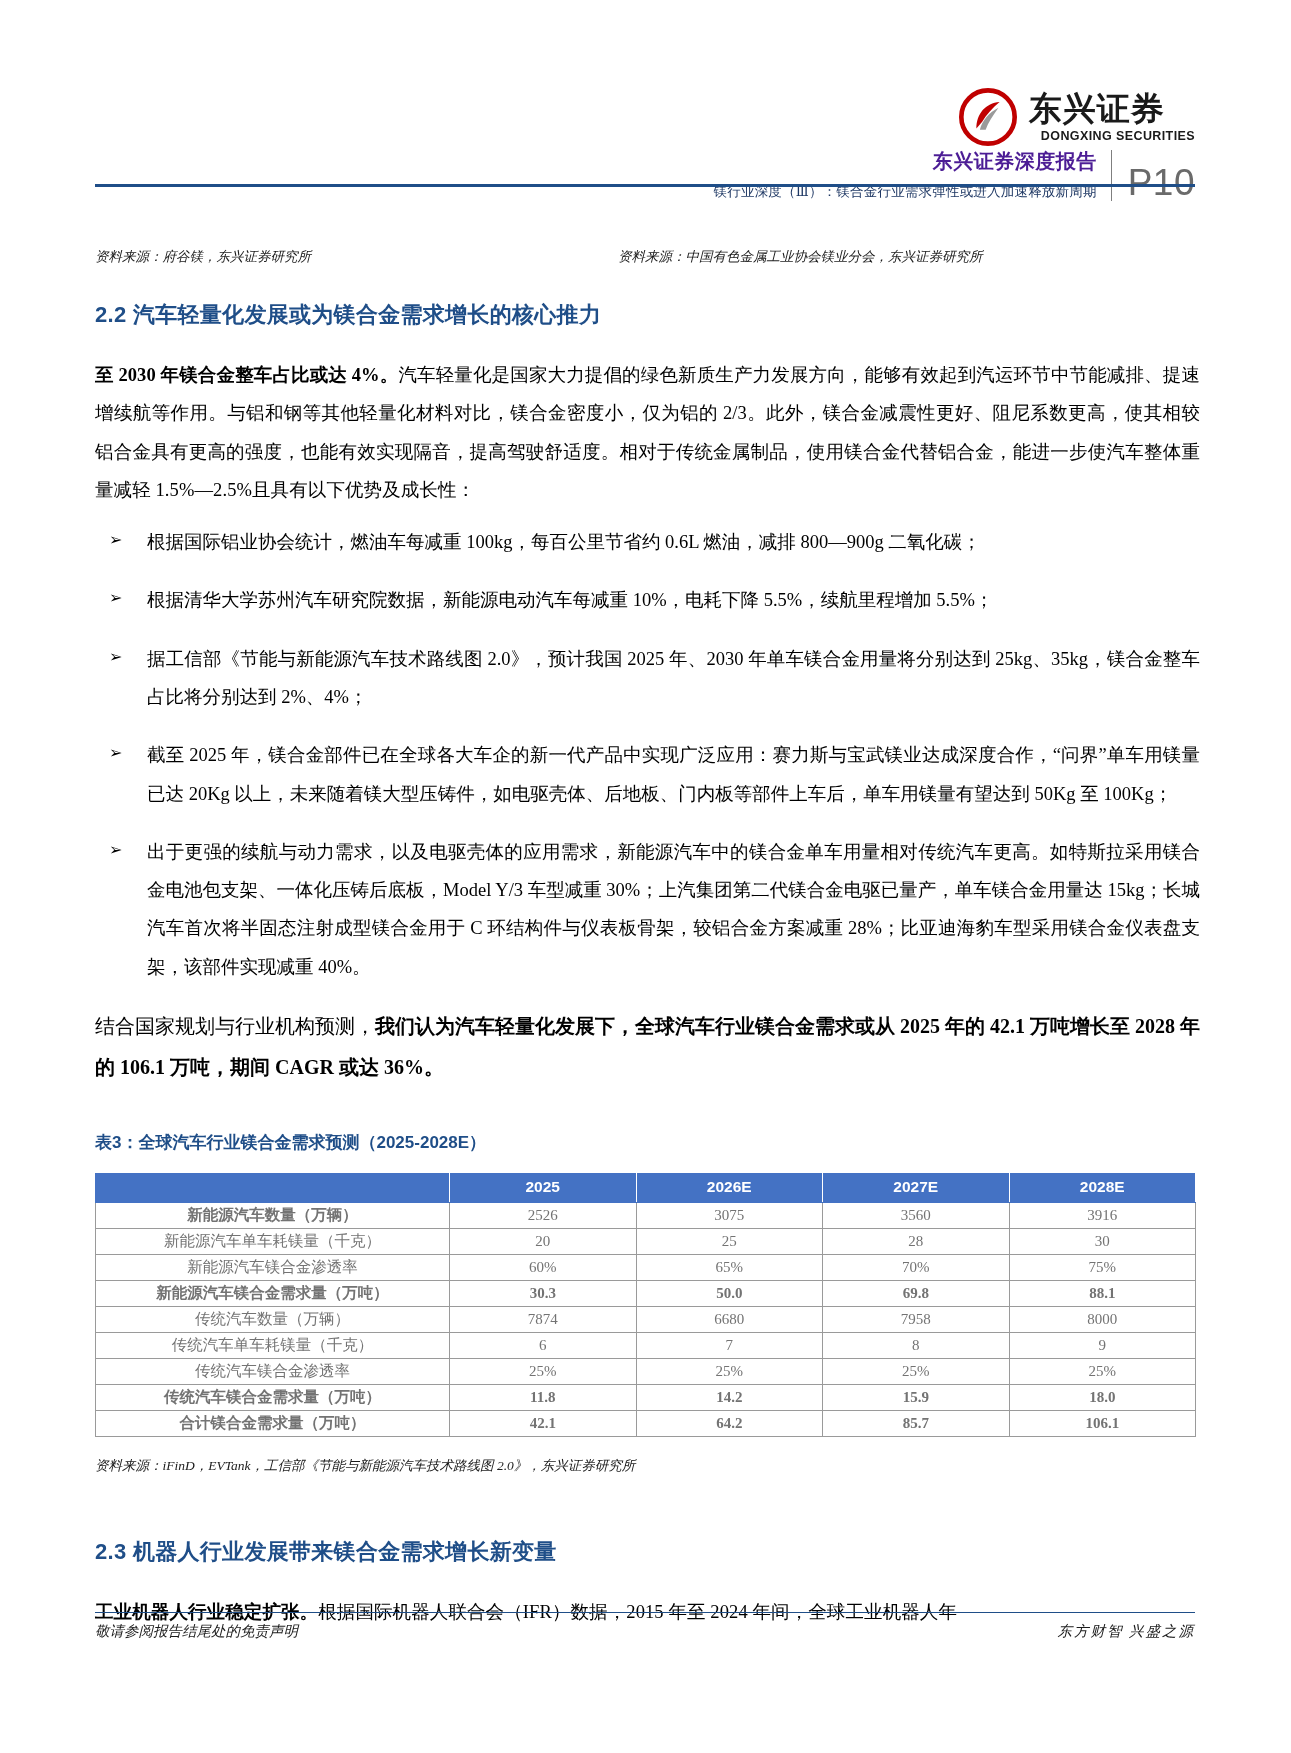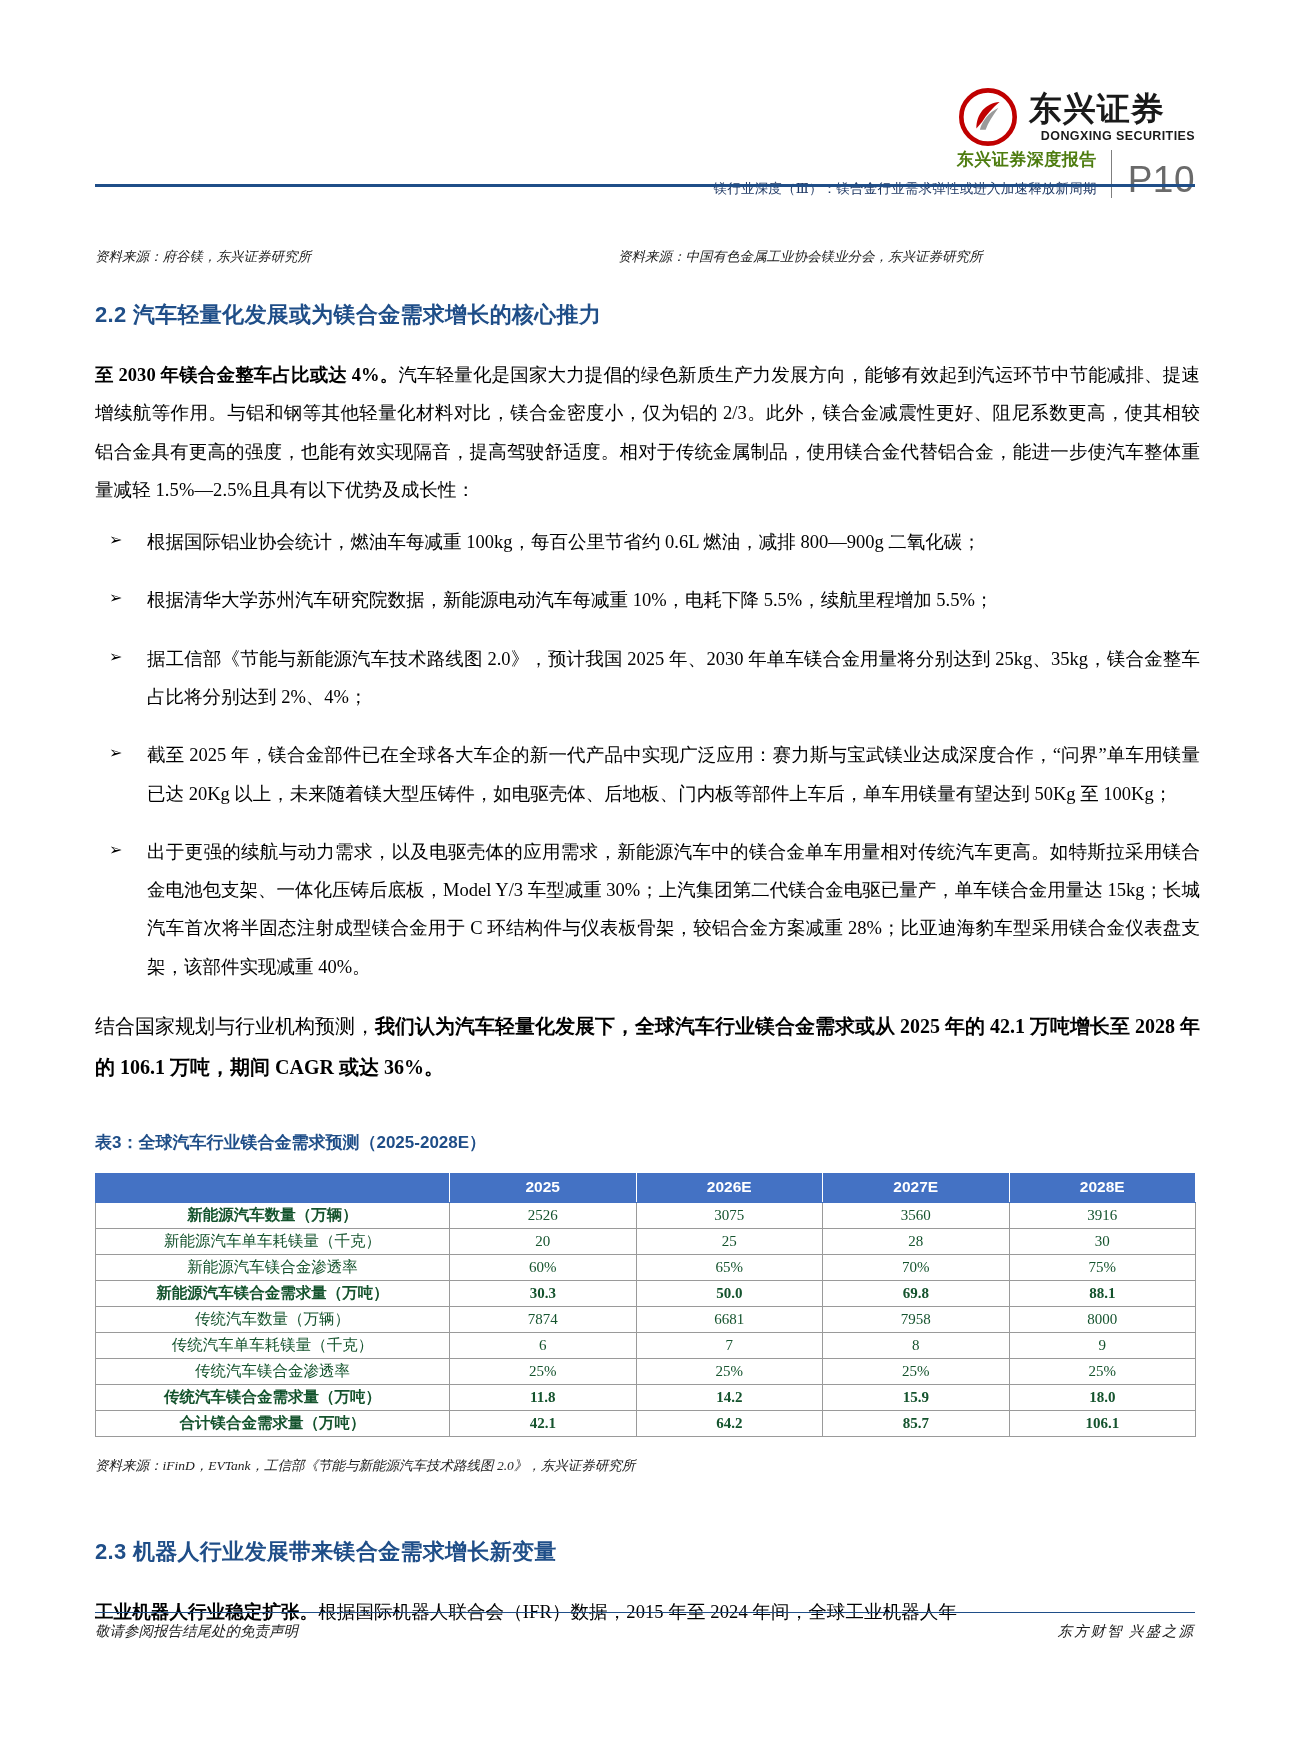--- a/index.html
+++ b/index.html
@@ -72,23 +72,23 @@
     align-items: flex-end;
     padding-bottom: 2px;
   }
   .header-titles {
     text-align: right;
     padding-right: 14px;
     border-right: 1px solid #7f7f7f;
   }
   .report-title {
     font-family: Liberation Serif, serif;
-    font-size: 17px;
-    font-weight: bold;
-    color: #4d7c0f;
+    font-size: 20px;
+    font-weight: bold;
+    color: #4c1d95;
     letter-spacing: 0.5px;
     line-height: 1.15;
   }
   .report-sub {
     font-size: 13.5px;
     color: #1f3864;
     margin-top: 10px;
     letter-spacing: 0.2px;
     white-space: nowrap;
   }
@@ -212,21 +212,21 @@
   }
   table.data th.corner {
     background: #4472c4;
     border-left: 1px solid #4472c4;
   }
   table.data td {
     height: 25px;
     border: 1px solid #9a9a9a;
     text-align: center;
     font-size: 15px;
-    color: #14532d;
+    color: #737373;
     padding: 0 4px;
   }
   table.data td.label {
     text-align: center;
     font-size: 15.5px;
   }
   table.data tr.emph td {
     font-weight: bold;
   }
   .tbl-src {
@@ -362,21 +362,21 @@
         <tr class="emph">
           <td class="label">新能源汽车镁合金需求量（万吨）</td>
           <td>30.3</td>
           <td>50.0</td>
           <td>69.8</td>
           <td>88.1</td>
         </tr>
         <tr>
           <td class="label">传统汽车数量（万辆）</td>
           <td>7874</td>
-          <td>6681</td>
+          <td>6680</td>
           <td>7958</td>
           <td>8000</td>
         </tr>
         <tr>
           <td class="label">传统汽车单车耗镁量（千克）</td>
           <td>6</td>
           <td>7</td>
           <td>8</td>
           <td>9</td>
         </tr>

